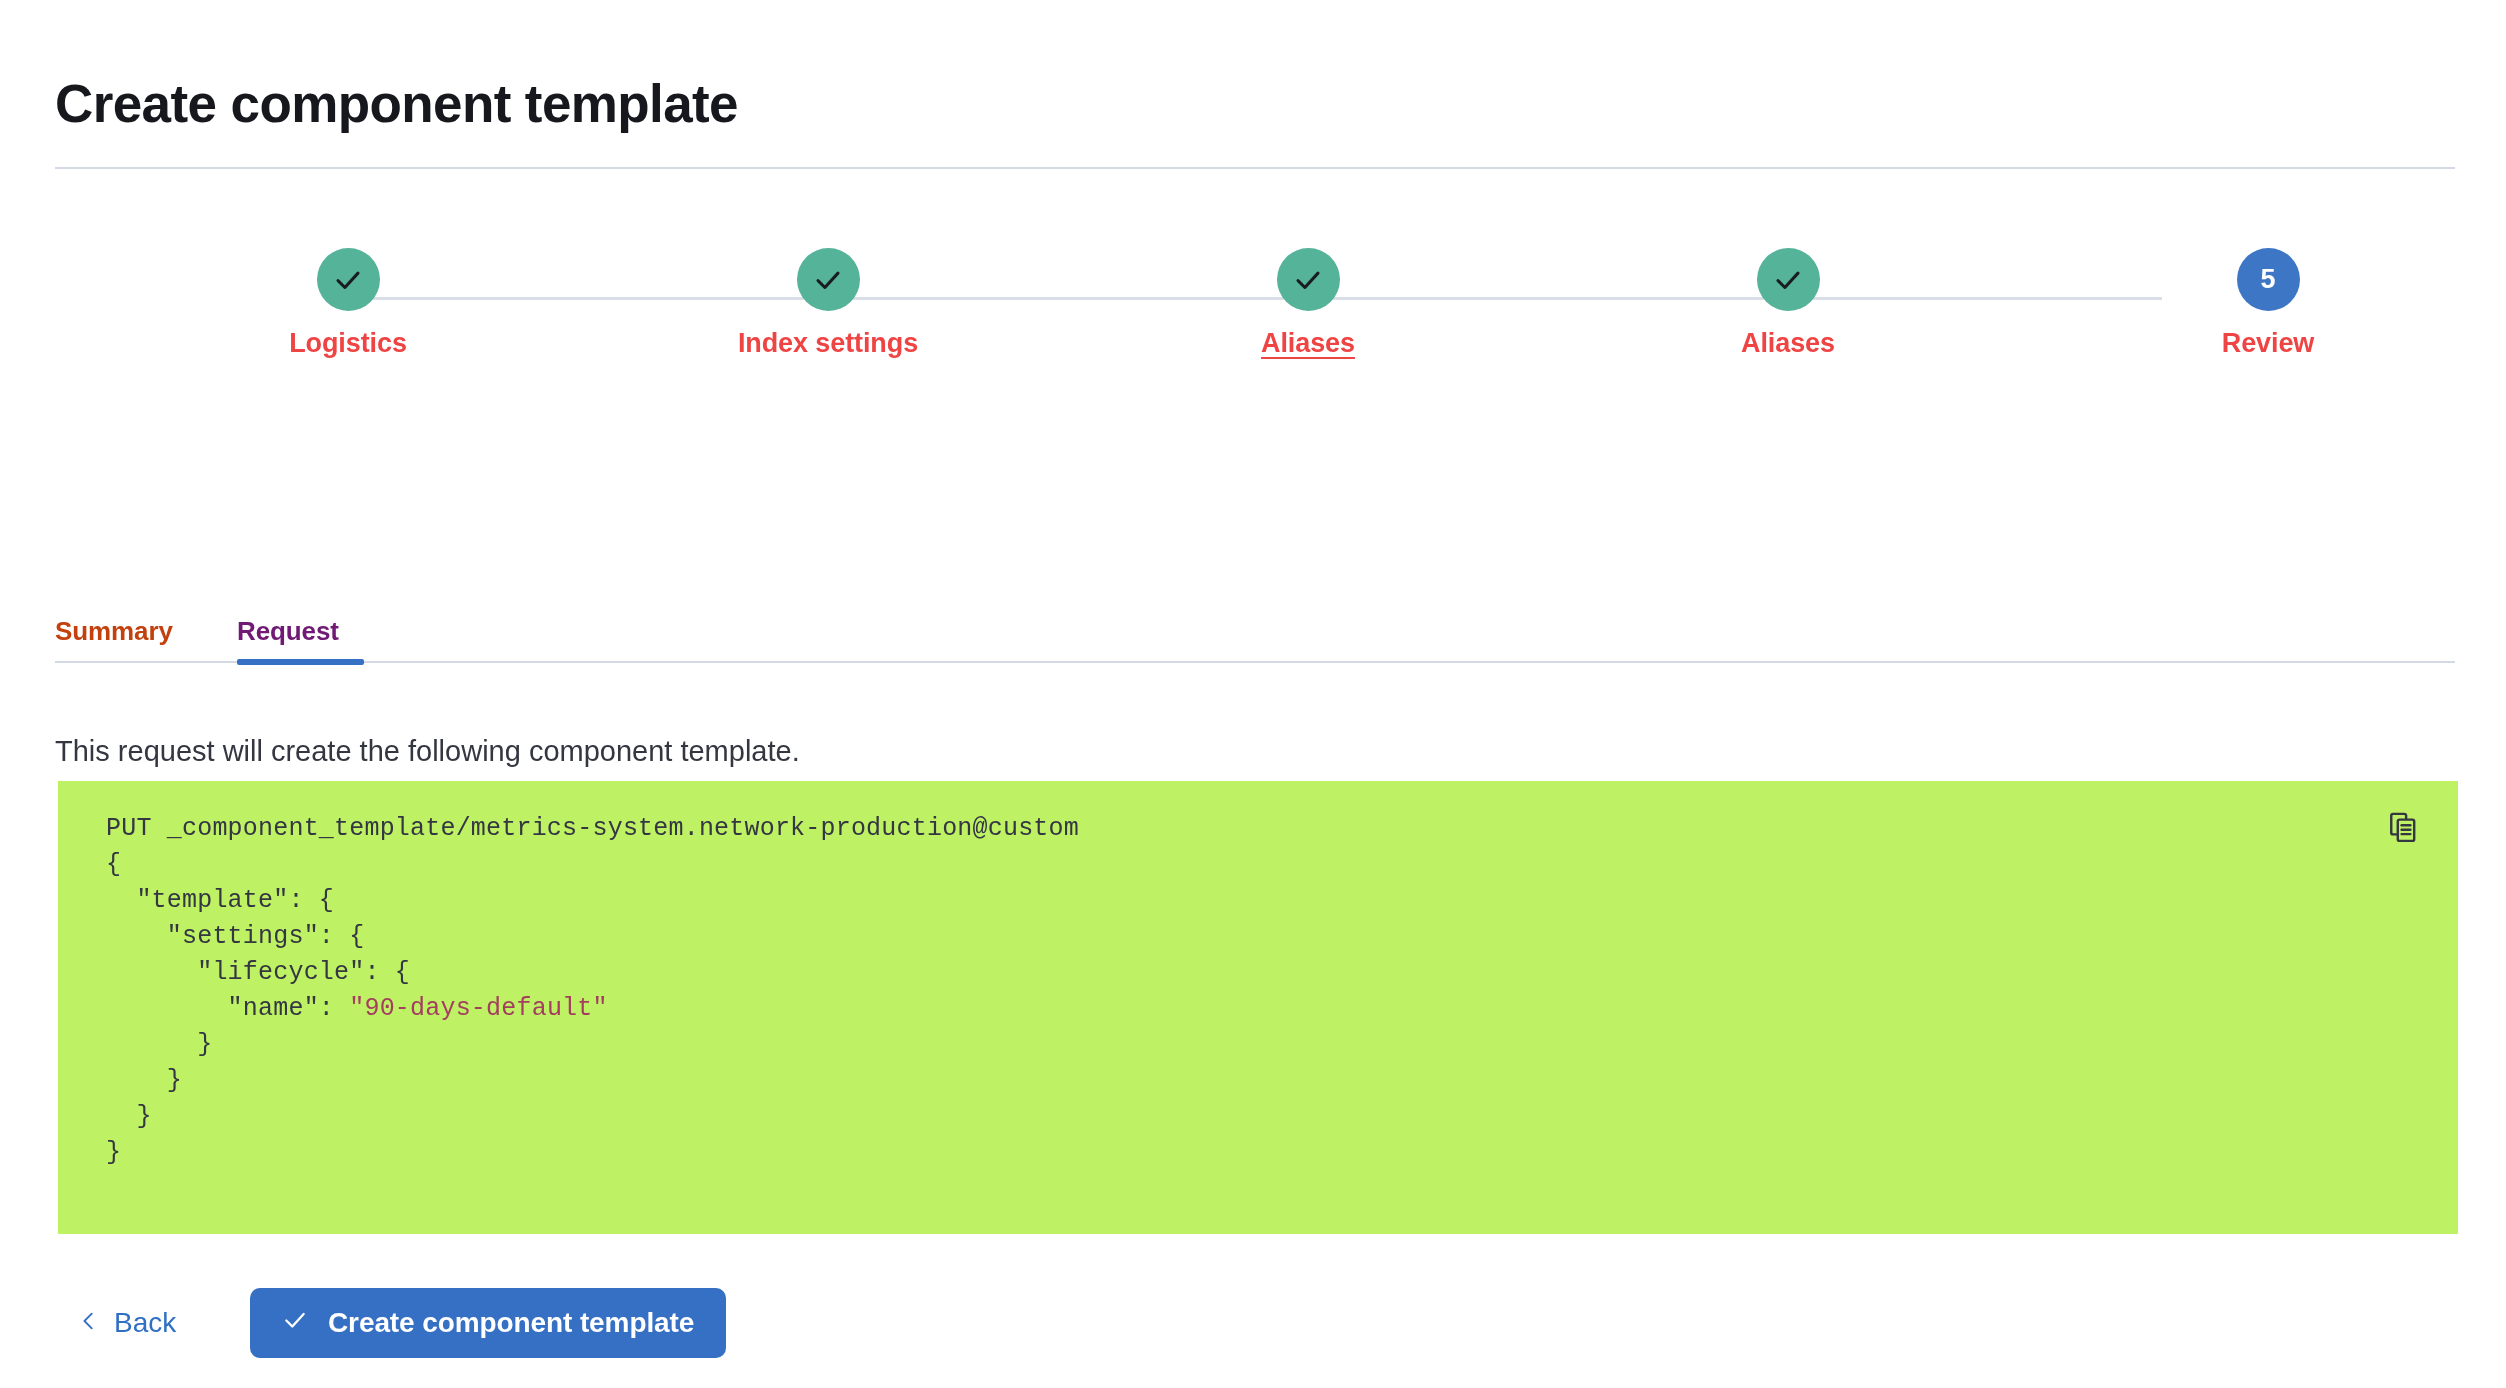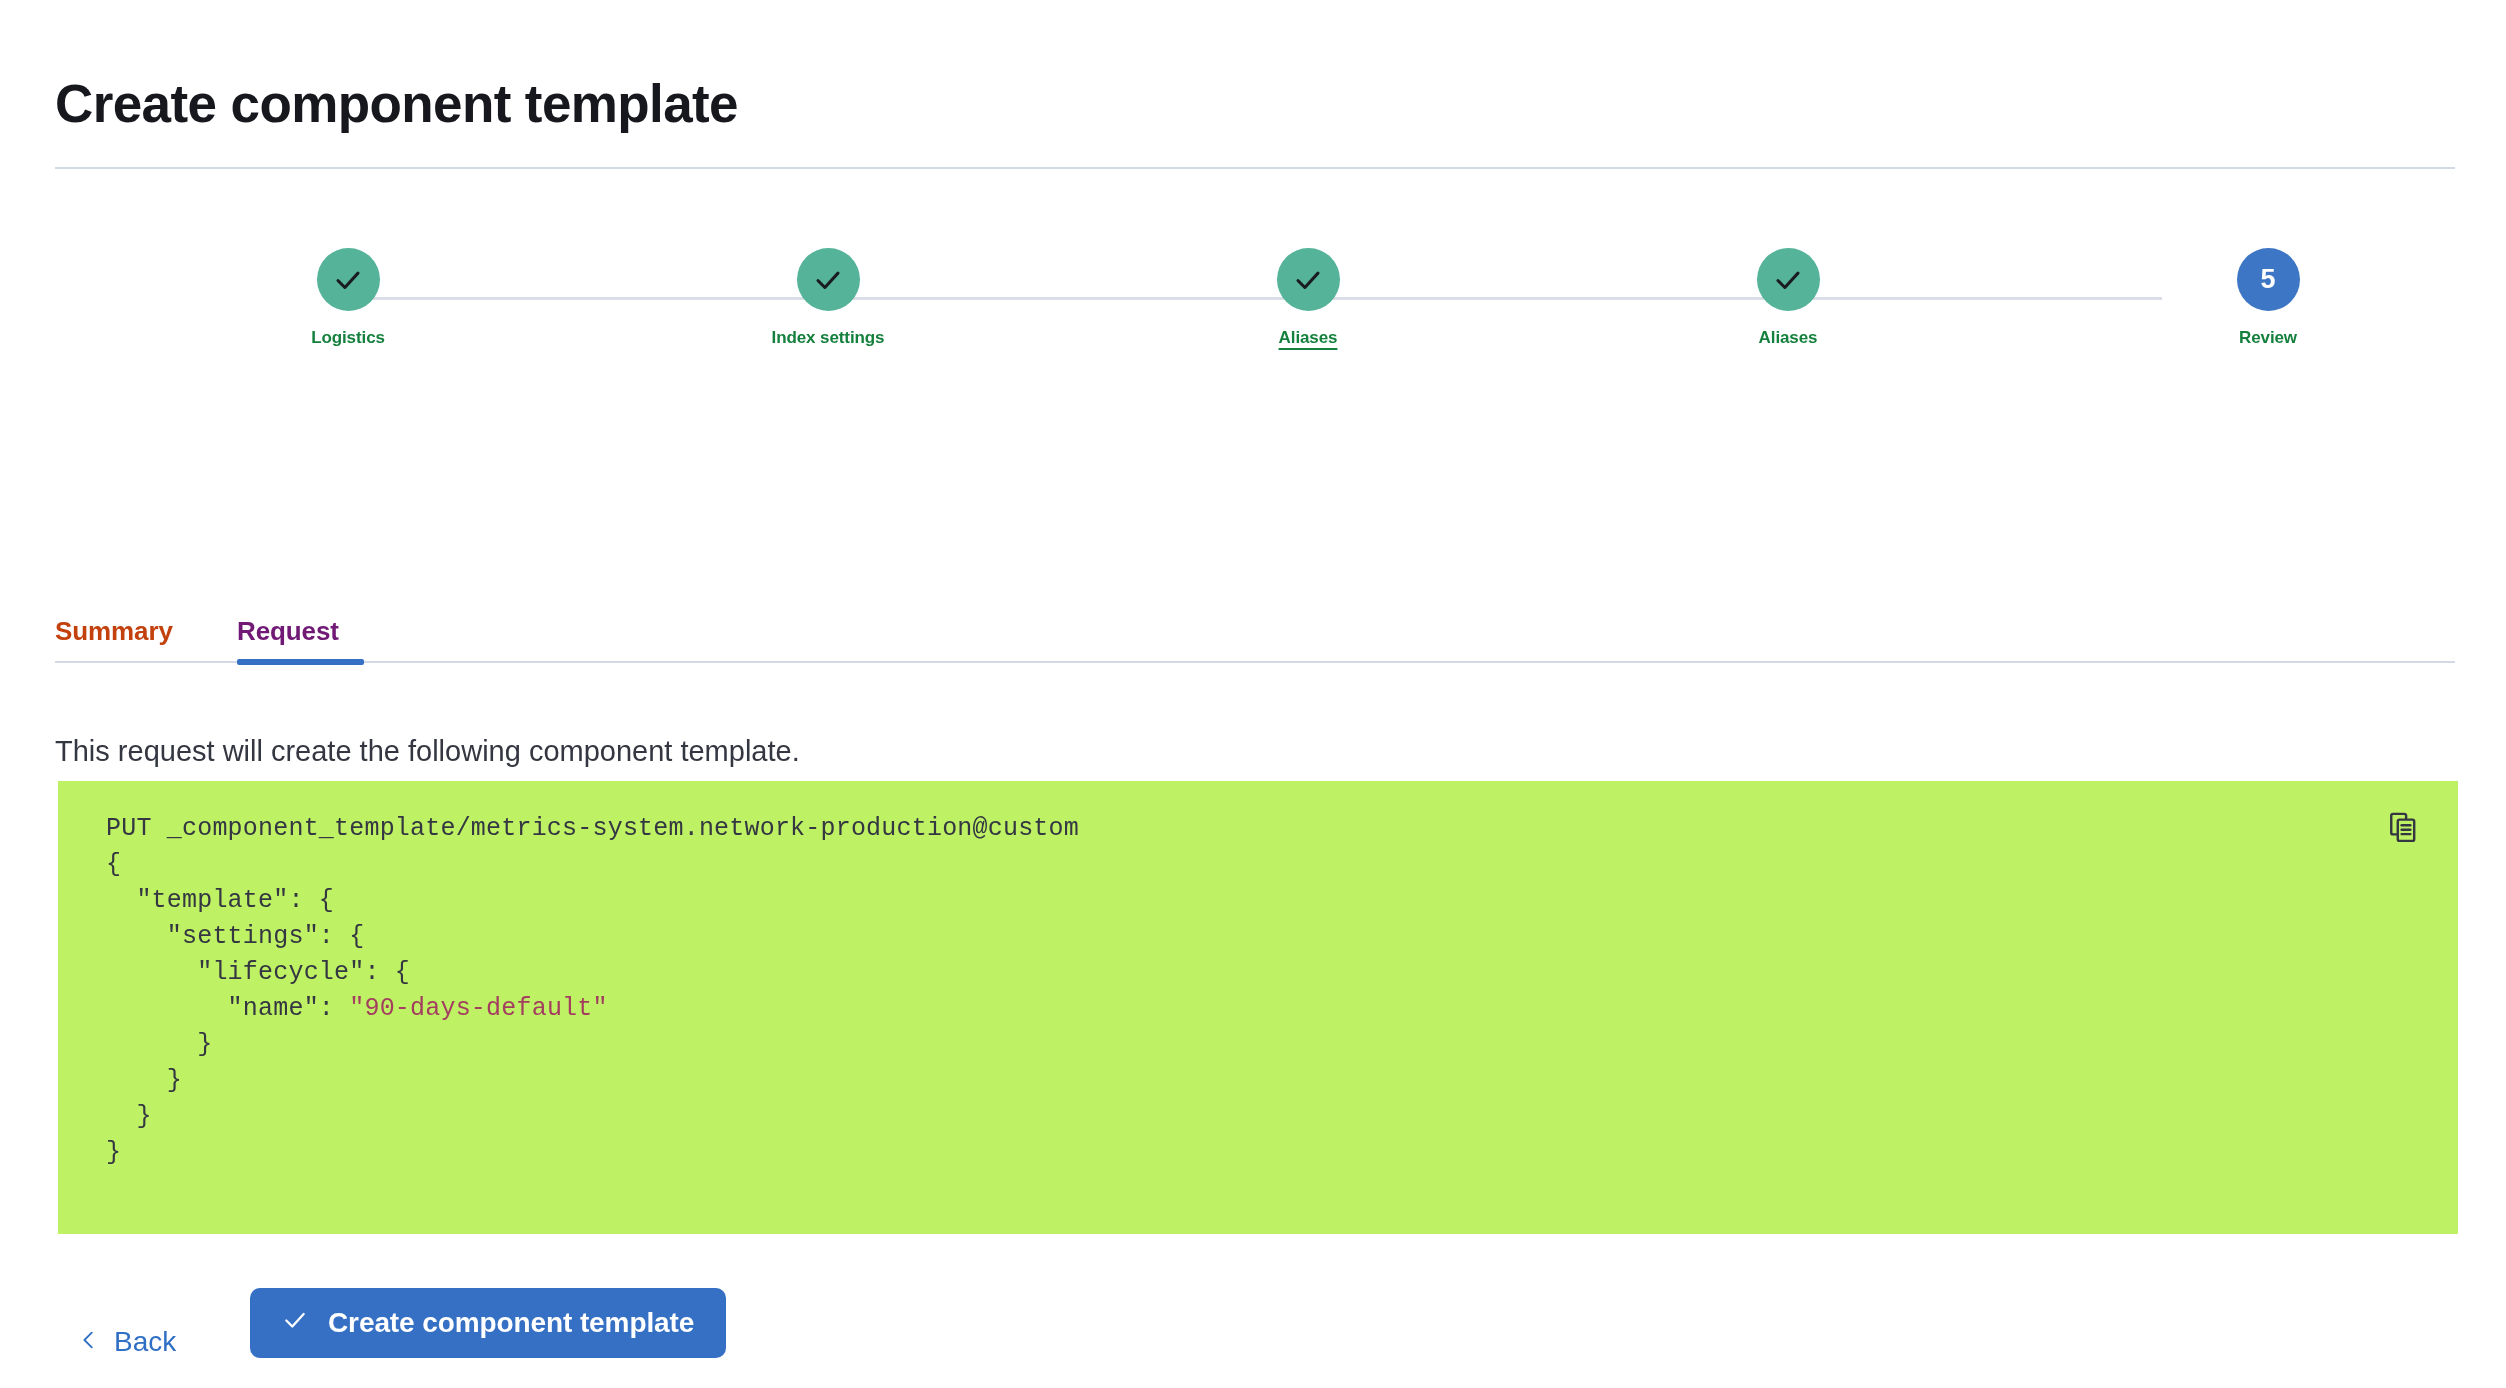--- a/index.html
+++ b/index.html
@@ -82,23 +82,23 @@
   .step-circle.current { background: #3d76c5; }
   .step-circle svg { display: block; }
   .step-num {
     color: #ffffff;
     font-size: 27px;
     font-weight: 600;
     line-height: 1;
   }
   .step-label {
     margin-top: 17px;
-    font-size: 17px;
-    font-weight: 700;
-    color: #15803d;
+    font-size: 27px;
+    font-weight: 700;
+    color: #ef4444;
     letter-spacing: -0.1px;
     white-space: nowrap;
   }
   .step-label.linked {
     text-decoration: underline;
     text-underline-offset: 5px;
     text-decoration-thickness: 2px;
   }
 
   
@@ -212,21 +212,21 @@
     left: 55px;
     top: 1288px;
     height: 70px;
   }
   .back-btn {
     position: absolute;
     left: 13px;
     top: 0;
     height: 70px;
     display: flex;
-    align-items: flex-end;
+    align-items: center;
     gap: 14px;
     background: none;
     border: none;
     padding: 0 10px;
     cursor: pointer;
     font-family: inherit;
     color: #2f6fc4;
     font-size: 28px;
     font-weight: 400;
     white-space: nowrap;

